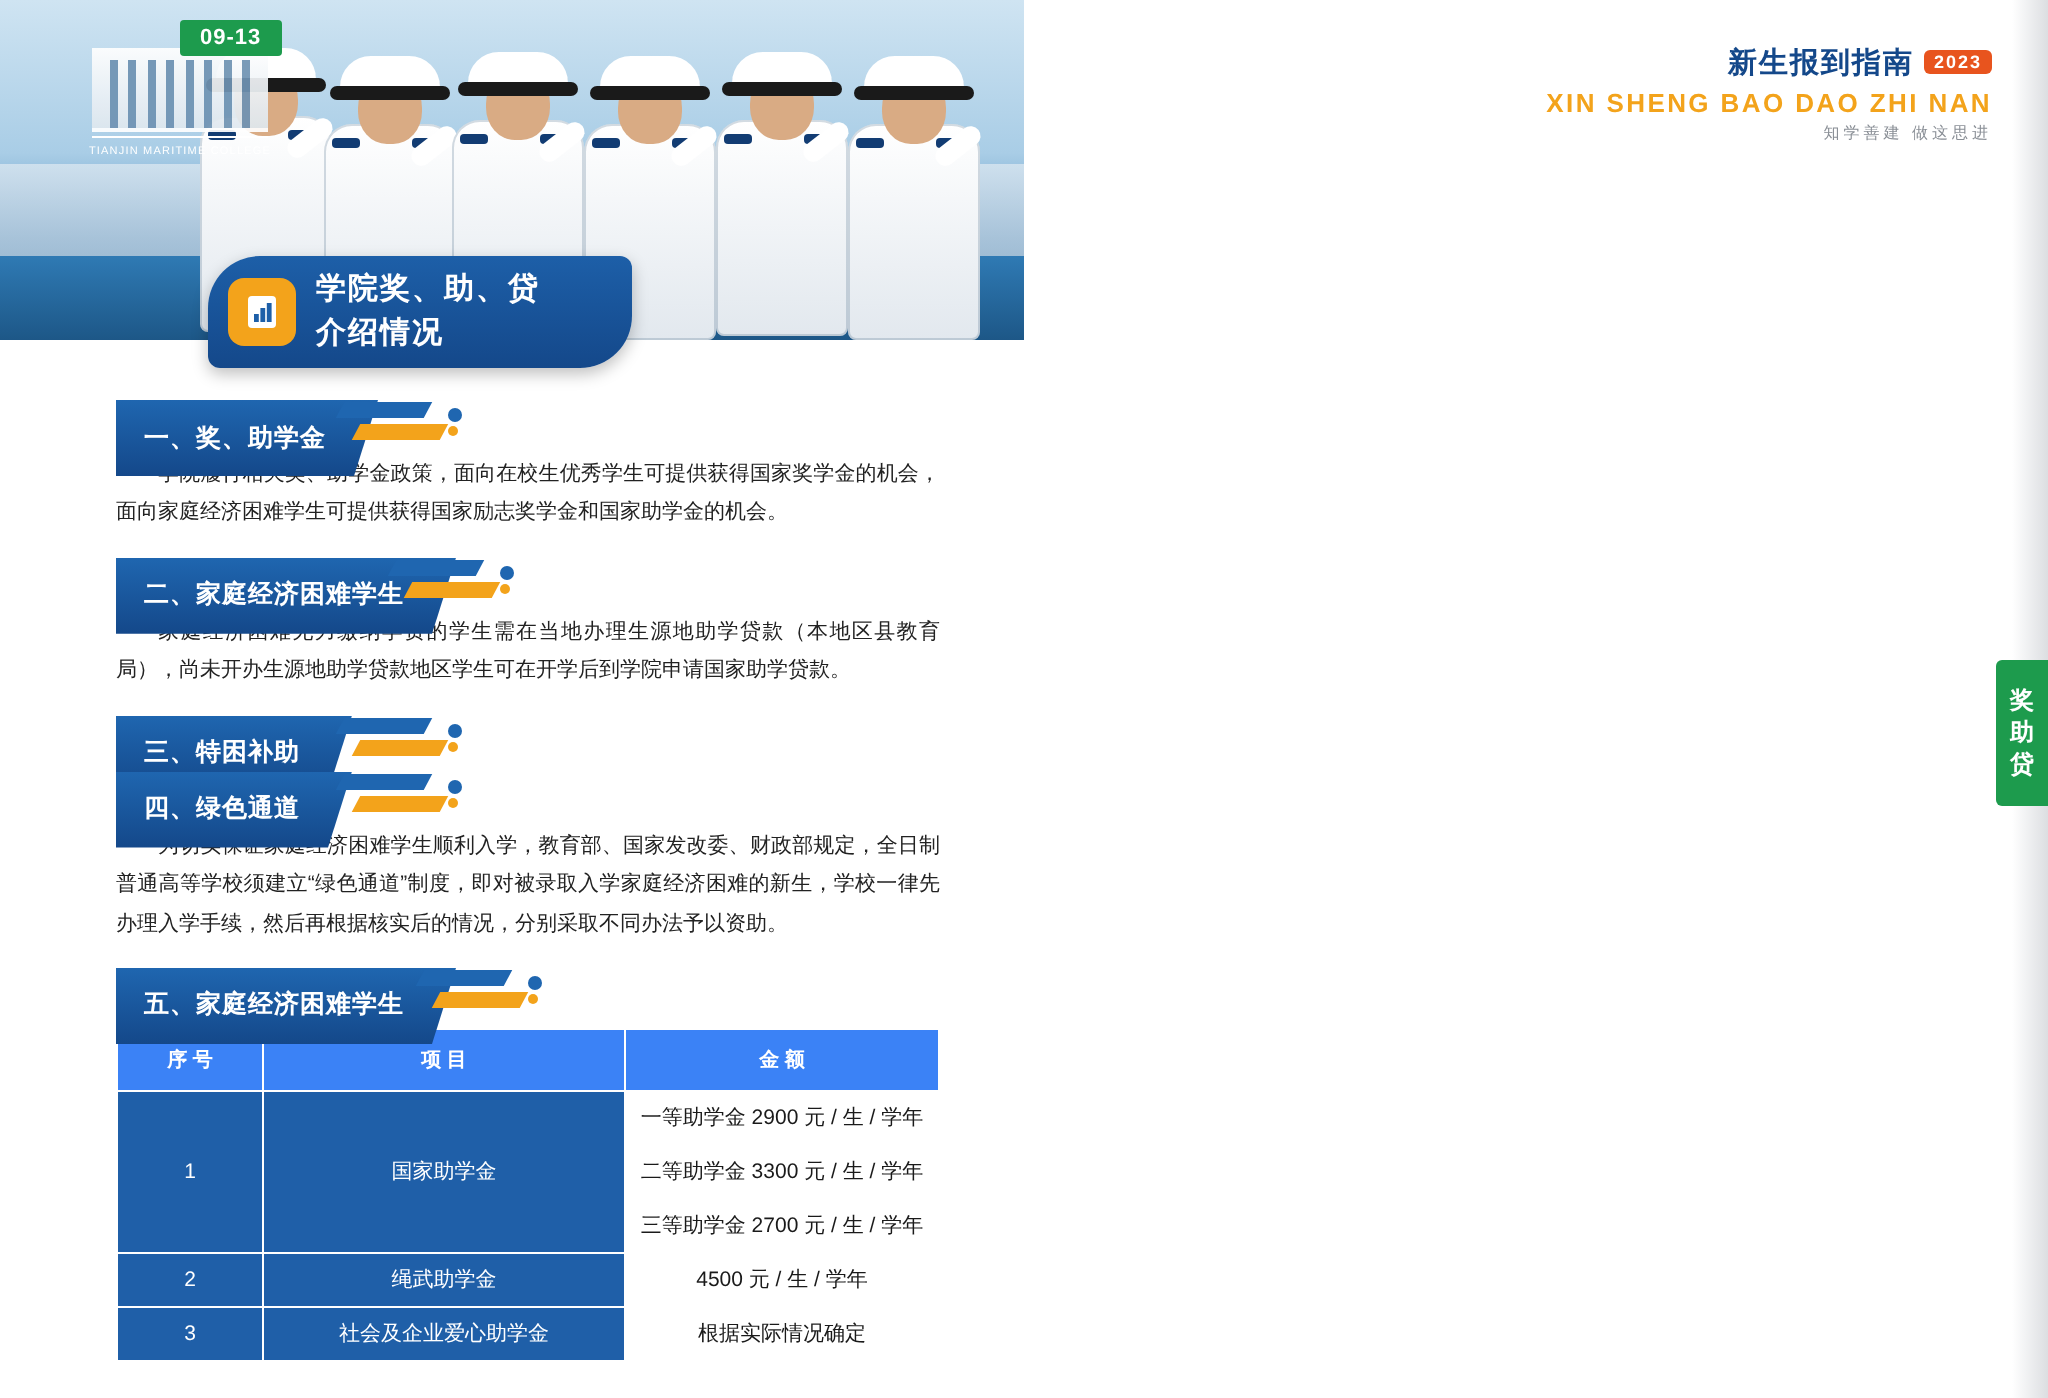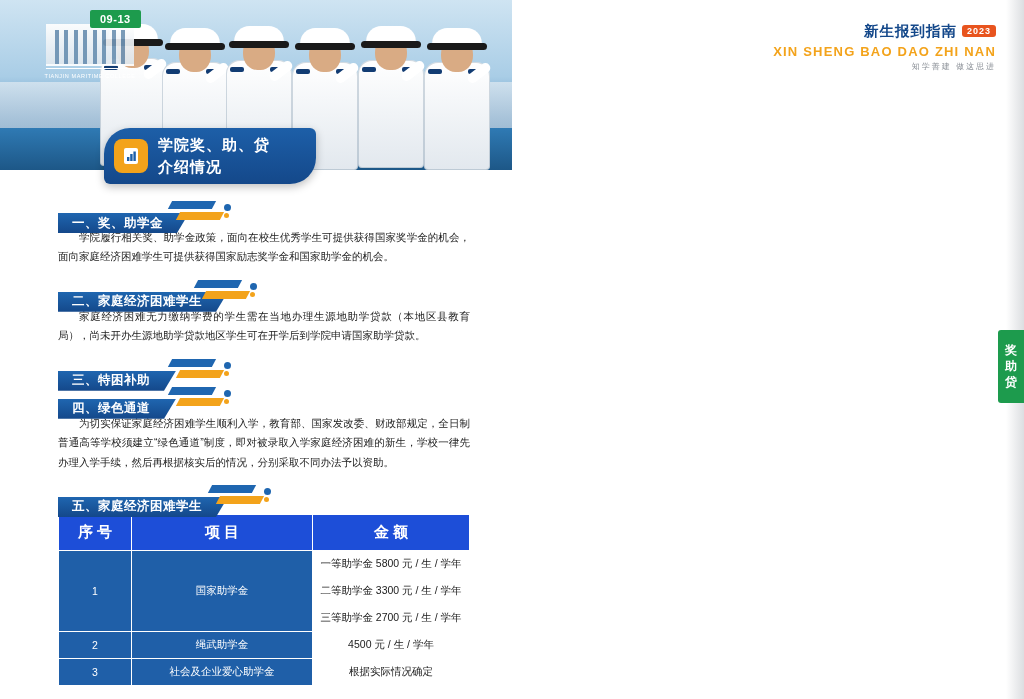--- a/index.html
+++ b/index.html
@@ -113,42 +113,42 @@
     width:34px;height:34px;margin-left:10px;border-radius:8px;
     background:#f3a31b;display:flex;align-items:center;justify-content:center;flex:0 0 auto;
   }
   .ribbon .icon-box svg{display:block;}
   .ribbon .txt{
     color:#fff;font-size:15px;font-weight:bold;line-height:1.45;margin-left:10px;letter-spacing:1px;
   }
   
   .sec-head{position:relative;height:22px;margin:0 0 6px 0;}
   .sec-head .bar{
-    position:absolute;left:0;top:13px;height:20px;
+    position:absolute;left:0;top:0;height:38px;
     background:linear-gradient(180deg,#1f66b0,#14488a);
     color:#fff;font-size:12.5px;font-weight:bold;letter-spacing:.5px;
     display:flex;align-items:center;padding:0 26px 0 14px;
     clip-path:polygon(0 0,100% 0,calc(100% - 12px) 100%,0 100%);
   }
   .sec-head .deco{
     position:absolute;top:1px;height:20px;width:64px;
   }
   .sec-head .deco .a{position:absolute;left:0;top:0;width:44px;height:8px;background:#1f66b0;transform:skewX(-28deg);}
   .sec-head .deco .b{position:absolute;left:8px;top:11px;width:44px;height:8px;background:#f3a31b;transform:skewX(-28deg);}
   .sec-head .deco .c{position:absolute;left:54px;top:3px;width:7px;height:7px;border-radius:50%;background:#1f66b0;}
   .sec-head .deco .d{position:absolute;left:54px;top:12px;width:5px;height:5px;border-radius:50%;background:#f3a31b;}
   .para{
     font-size:10.5px;color:#222;line-height:1.85;text-align:justify;margin:0 0 12px 0;
     text-indent:21px;
   }
   .left-body{position:absolute;left:58px;top:200px;width:412px;}
   
   table.tbl{border-collapse:collapse;width:100%;font-size:10.5px;}
   table.tbl th{
-    background:#1d4ed8;color:#ffffff;font-weight:bold;padding:8px 4px;border:1px solid #ffffff;font-size:15px;
+    background:#3b82f6;color:#ffffff;font-weight:bold;padding:8px 4px;border:1px solid #ffffff;font-size:10px;
   }
   table.tbl td{
     background:#1f5fa8;color:#ffffff;text-align:center;padding:6px 4px;border:1px solid #ffffff;
   }
   
   .grant-tbl td{background:#1f5fa8;}
   .grant-tbl td.white{background:#ffffff;color:#1a1a1a;}
   
   .brand{
     position:absolute;right:28px;top:22px;text-align:right;
@@ -322,21 +322,21 @@
       <table class="tbl grant-tbl" style="margin-top:8px;">
         <tbody>
             <tr>
           <th style="width:64px">序 号</th>
           <th style="width:172px">项 目</th>
           <th>金 额</th>
         </tr>
         <tr>
           <td rowspan="3">1</td>
           <td rowspan="3">国家助学金</td>
-          <td class="white">一等助学金 5800 元 / 生 / 学年</td>
+          <td class="white">一等助学金 2900 元 / 生 / 学年</td>
         </tr>
         <tr>
           <td class="white">二等助学金 3300 元 / 生 / 学年</td>
         </tr>
         <tr>
           <td class="white">三等助学金 2700 元 / 生 / 学年</td>
         </tr>
         <tr>
           <td>2</td>
           <td>绳武助学金</td>

